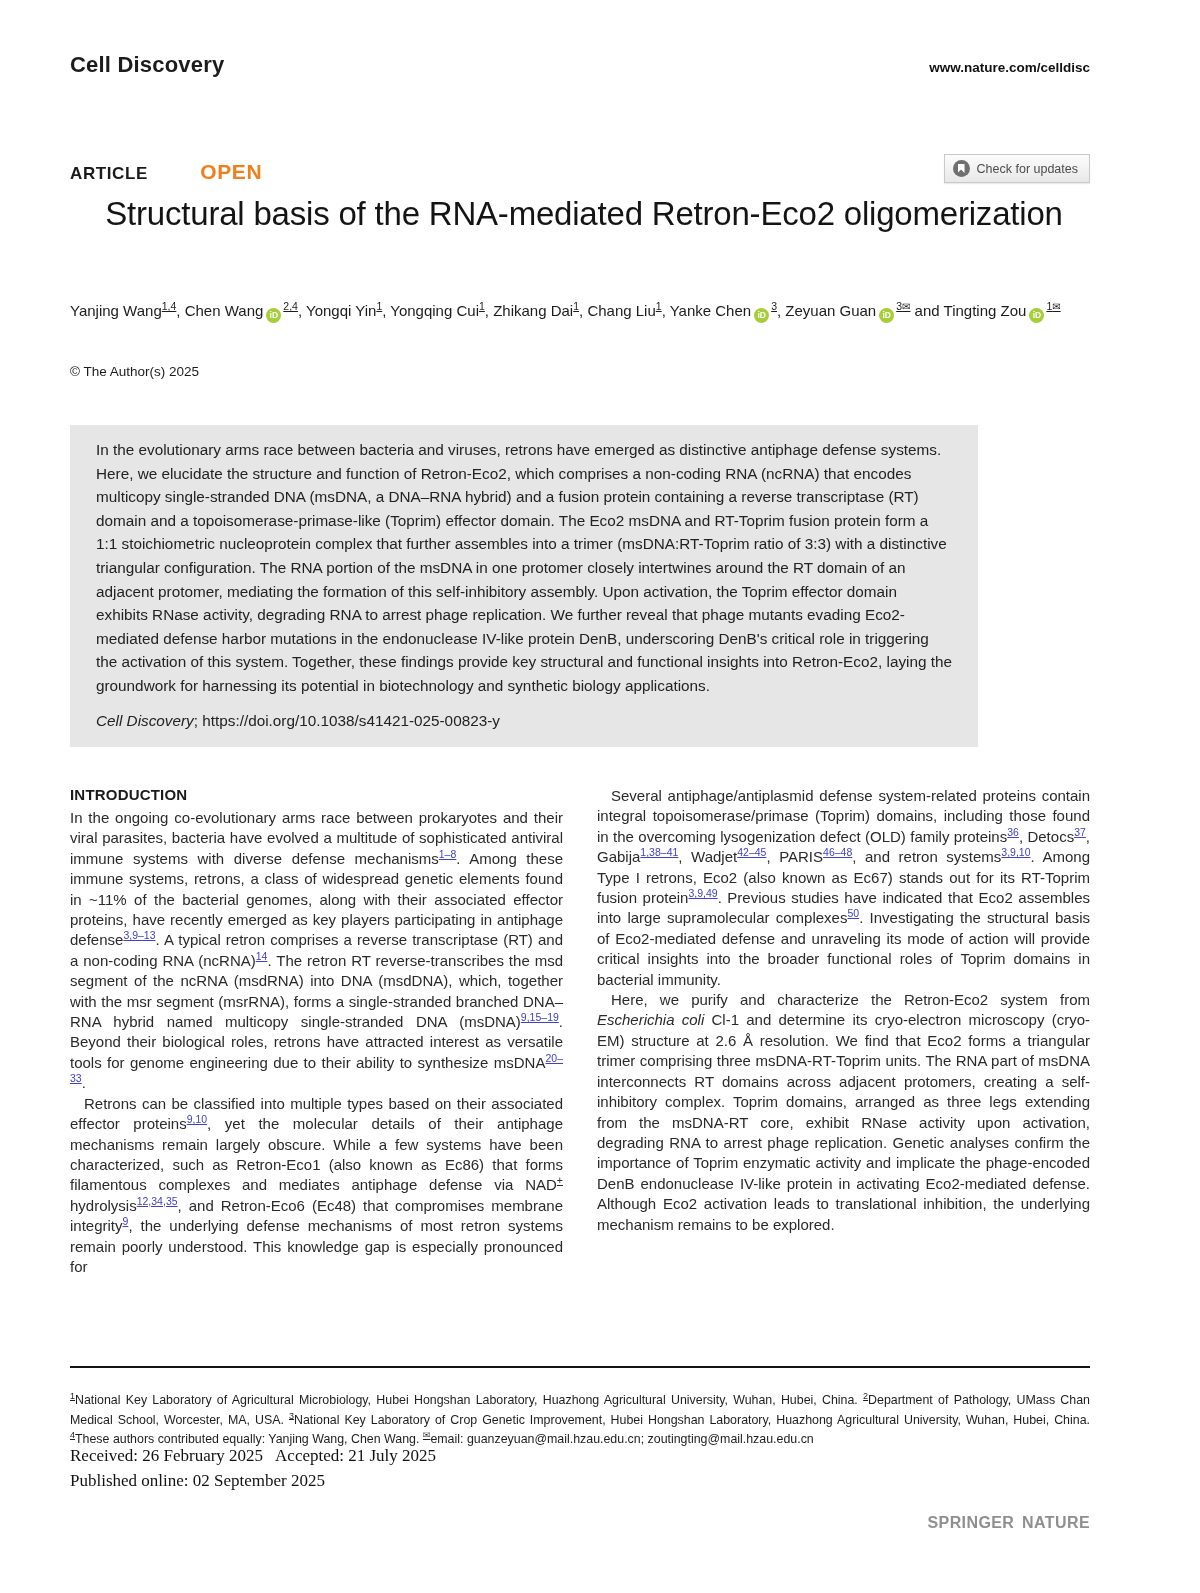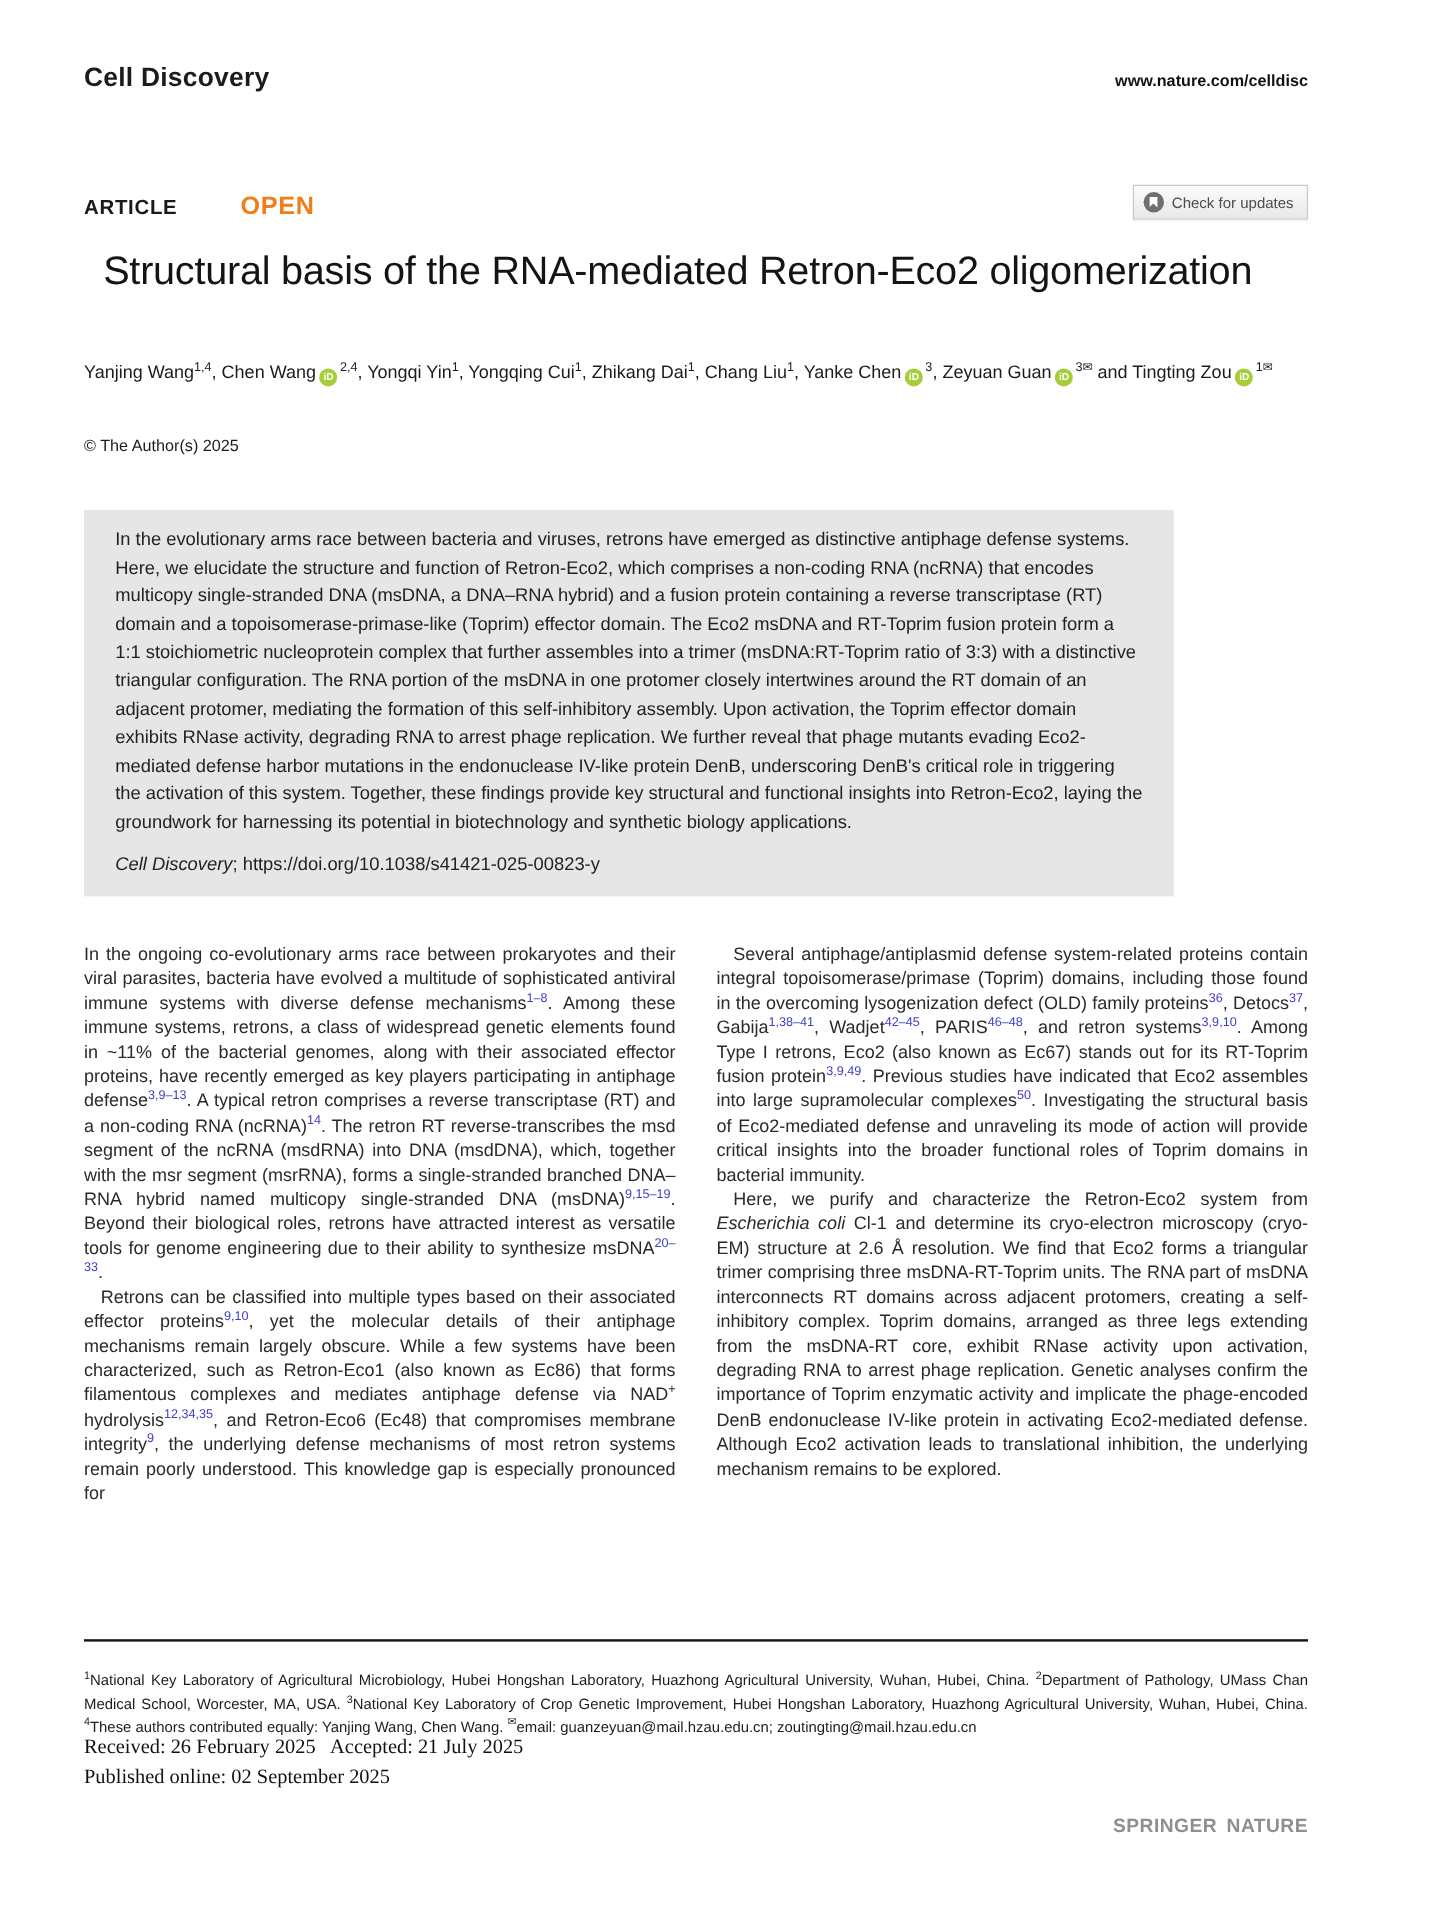--- a/index.html
+++ b/index.html
@@ -16,25 +16,25 @@
   .art{font-size:17px;font-weight:700;letter-spacing:.6px;color:#1a1a1a;}
   .open{font-size:21px;font-weight:700;letter-spacing:.6px;margin-left:48px;}
   .cfu{position:absolute;right:0;top:-6px;display:inline-flex;align-items:center;gap:7px;
        padding:5px 11px 5px 8px;border:1px solid #c9c9c9;border-radius:0;
        background:linear-gradient(#fcfcfc,#e8e8e8);box-shadow:0 1px 1px rgba(0,0,0,.08);cursor:pointer;}
   .cfu-label{font-size:12.5px;color:#4c4c4c;}
   .cfu-circle{width:17px;height:17px;border-radius:50%;background:#6f6f6f;display:inline-flex;align-items:center;justify-content:center;}
   .cfu-book{width:7px;height:9px;background:#fff;clip-path:polygon(0 0,100% 0,100% 100%,50% 62%,0 100%);}
 
   
-  .title{top:186px;margin:16px;font-size:33px;line-height:47px;font-weight:400;color:#141414;letter-spacing:-.2px;}
+  .title{top:186px;margin:4px;font-size:33px;line-height:47px;font-weight:400;color:#141414;letter-spacing:-.2px;text-align:center;}
   .authors{top:299px;font-size:15px;line-height:23px;color:#1c1c1c;}
   .copyright{top:364px;font-size:13.5px;color:#1c1c1c;}
 
-  sup{line-height:0;font-size:10.5px;}
+  sup{line-height:0;font-size:10.5px;text-decoration:underline;}
   sup.ref{color:#4040c4;}
   sup.mail{font-size:10px;}
   .orcid{display:inline-flex;align-items:center;justify-content:center;width:15px;height:15px;border-radius:50%;
          background:#a6ce39;color:#fff;font-size:8.5px;font-weight:700;vertical-align:-2px;margin:0 2px 0 3px;cursor:pointer;}
 
   
   .abstract{top:425px;left:70px;width:908px;box-sizing:border-box;background:#e6e6e6;padding:13px 26px 15px 26px;}
   .abs-text{margin:0;font-size:15.3px;line-height:23.6px;color:#222;}
   .abs-cite{margin:11px 0 0 0;font-size:15.3px;line-height:23.6px;color:#222;cursor:pointer;}
 
@@ -82,20 +82,21 @@
 
   <div class="band copyright">© The Author(s) 2025</div>
 
   <div class="abstract band">
     <p class="abs-text">In the evolutionary arms race between bacteria and viruses, retrons have emerged as distinctive antiphage defense systems. Here, we elucidate the structure and function of Retron-Eco2, which comprises a non-coding RNA (ncRNA) that encodes multicopy single-stranded DNA (msDNA, a DNA–RNA hybrid) and a fusion protein containing a reverse transcriptase (RT) domain and a topoisomerase-primase-like (Toprim) effector domain. The Eco2 msDNA and RT-Toprim fusion protein form a 1:1 stoichiometric nucleoprotein complex that further assembles into a trimer (msDNA:RT-Toprim ratio of 3:3) with a distinctive triangular configuration. The RNA portion of the msDNA in one protomer closely intertwines around the RT domain of an adjacent protomer, mediating the formation of this self-inhibitory assembly. Upon activation, the Toprim effector domain exhibits RNase activity, degrading RNA to arrest phage replication. We further reveal that phage mutants evading Eco2-mediated defense harbor mutations in the endonuclease IV-like protein DenB, underscoring DenB's critical role in triggering the activation of this system. Together, these findings provide key structural and functional insights into Retron-Eco2, laying the groundwork for harnessing its potential in biotechnology and synthetic biology applications.</p>
     <p class="abs-cite"><em>Cell Discovery</em>; https://doi.org/10.1038/s41421-025-00823-y</p>
   </div>
 
   <div class="band body-cols">
     <div class="col">
+      <h2>INTRODUCTION</h2>
       <p>In the ongoing co-evolutionary arms race between prokaryotes and their viral parasites, bacteria have evolved a multitude of sophisticated antiviral immune systems with diverse defense mechanisms<sup class="ref">1–8</sup>. Among these immune systems, retrons, a class of widespread genetic elements found in ~11% of the bacterial genomes, along with their associated effector proteins, have recently emerged as key players participating in antiphage defense<sup class="ref">3,9–13</sup>. A typical retron comprises a reverse transcriptase (RT) and a non-coding RNA (ncRNA)<sup class="ref">14</sup>. The retron RT reverse-transcribes the msd segment of the ncRNA (msdRNA) into DNA (msdDNA), which, together with the msr segment (msrRNA), forms a single-stranded branched DNA–RNA hybrid named multicopy single-stranded DNA (msDNA)<sup class="ref">9,15–19</sup>. Beyond their biological roles, retrons have attracted interest as versatile tools for genome engineering due to their ability to synthesize msDNA<sup class="ref">20–33</sup>.</p>
       <p class="indent">Retrons can be classified into multiple types based on their associated effector proteins<sup class="ref">9,10</sup>, yet the molecular details of their antiphage mechanisms remain largely obscure. While a few systems have been characterized, such as Retron-Eco1 (also known as Ec86) that forms filamentous complexes and mediates antiphage defense via NAD<sup>+</sup> hydrolysis<sup class="ref">12,34,35</sup>, and Retron-Eco6 (Ec48) that compromises membrane integrity<sup class="ref">9</sup>, the underlying defense mechanisms of most retron systems remain poorly understood. This knowledge gap is especially pronounced for</p>
     </div>
     <div class="col">
       <p class="indent">Several antiphage/antiplasmid defense system-related proteins contain integral topoisomerase/primase (Toprim) domains, including those found in the overcoming lysogenization defect (OLD) family proteins<sup class="ref">36</sup>, Detocs<sup class="ref">37</sup>, Gabija<sup class="ref">1,38–41</sup>, Wadjet<sup class="ref">42–45</sup>, PARIS<sup class="ref">46–48</sup>, and retron systems<sup class="ref">3,9,10</sup>. Among Type I retrons, Eco2 (also known as Ec67) stands out for its RT-Toprim fusion protein<sup class="ref">3,9,49</sup>. Previous studies have indicated that Eco2 assembles into large supramolecular complexes<sup class="ref">50</sup>. Investigating the structural basis of Eco2-mediated defense and unraveling its mode of action will provide critical insights into the broader functional roles of Toprim domains in bacterial immunity.</p>
       <p class="indent">Here, we purify and characterize the Retron-Eco2 system from <em>Escherichia coli</em> Cl-1 and determine its cryo-electron microscopy (cryo-EM) structure at 2.6 Å resolution. We find that Eco2 forms a triangular trimer comprising three msDNA-RT-Toprim units. The RNA part of msDNA interconnects RT domains across adjacent protomers, creating a self-inhibitory complex. Toprim domains, arranged as three legs extending from the msDNA-RT core, exhibit RNase activity upon activation, degrading RNA to arrest phage replication. Genetic analyses confirm the importance of Toprim enzymatic activity and implicate the phage-encoded DenB endonuclease IV-like protein in activating Eco2-mediated defense. Although Eco2 activation leads to translational inhibition, the underlying mechanism remains to be explored.</p>
     </div>
   </div>
 
   <div class="band footnotes">

